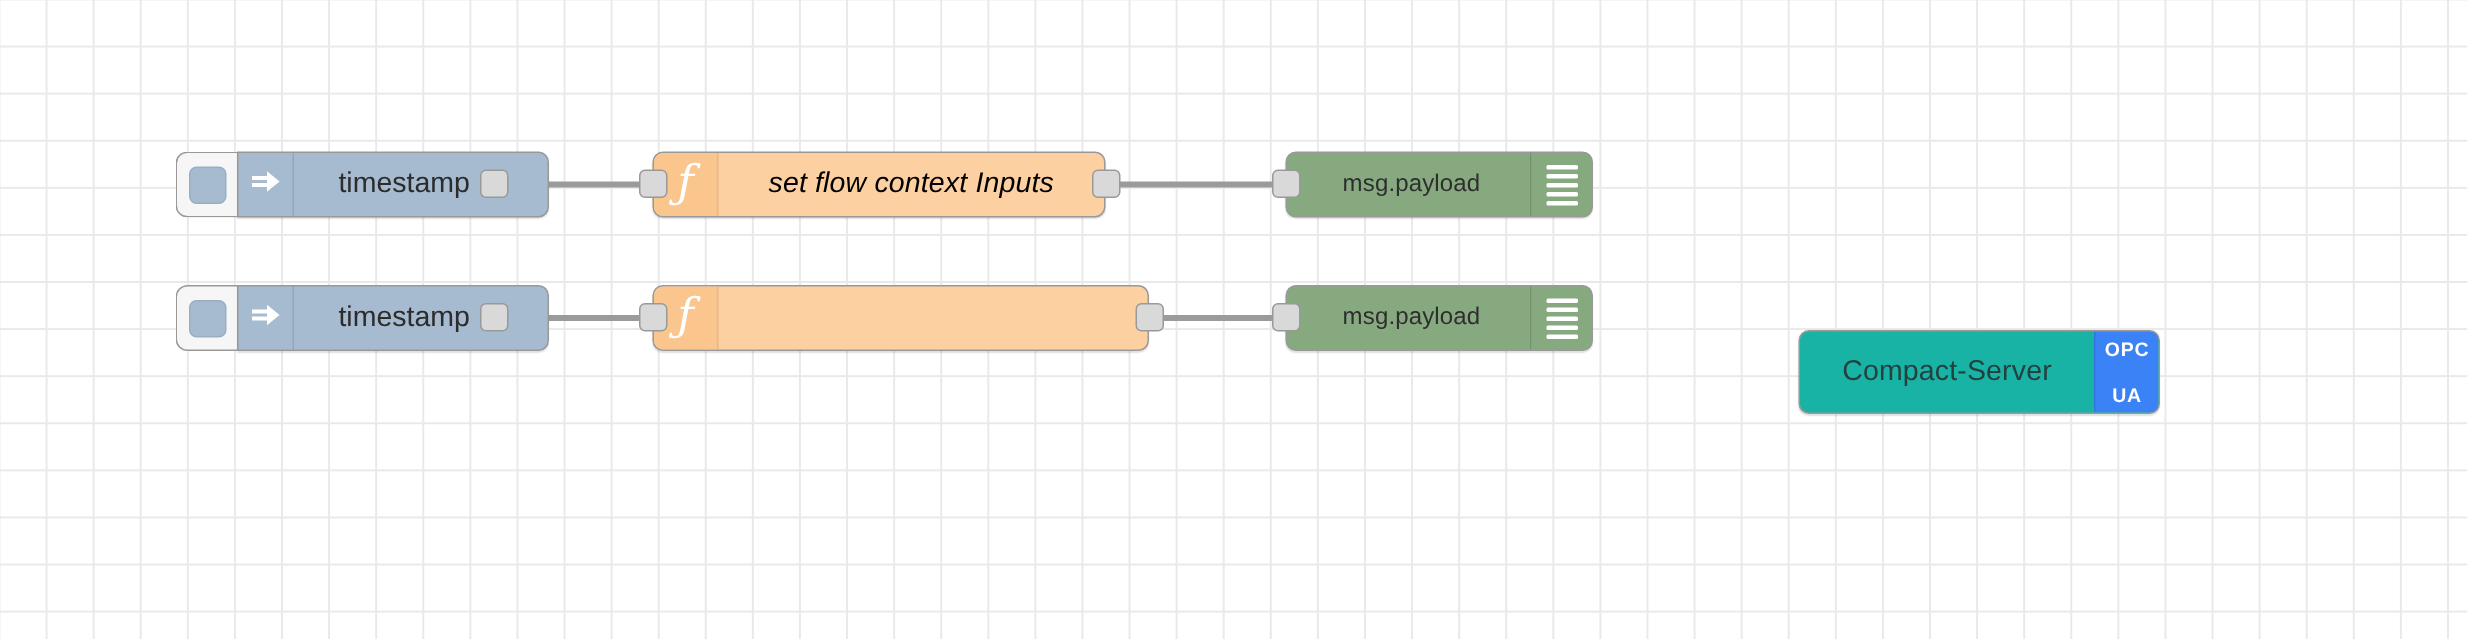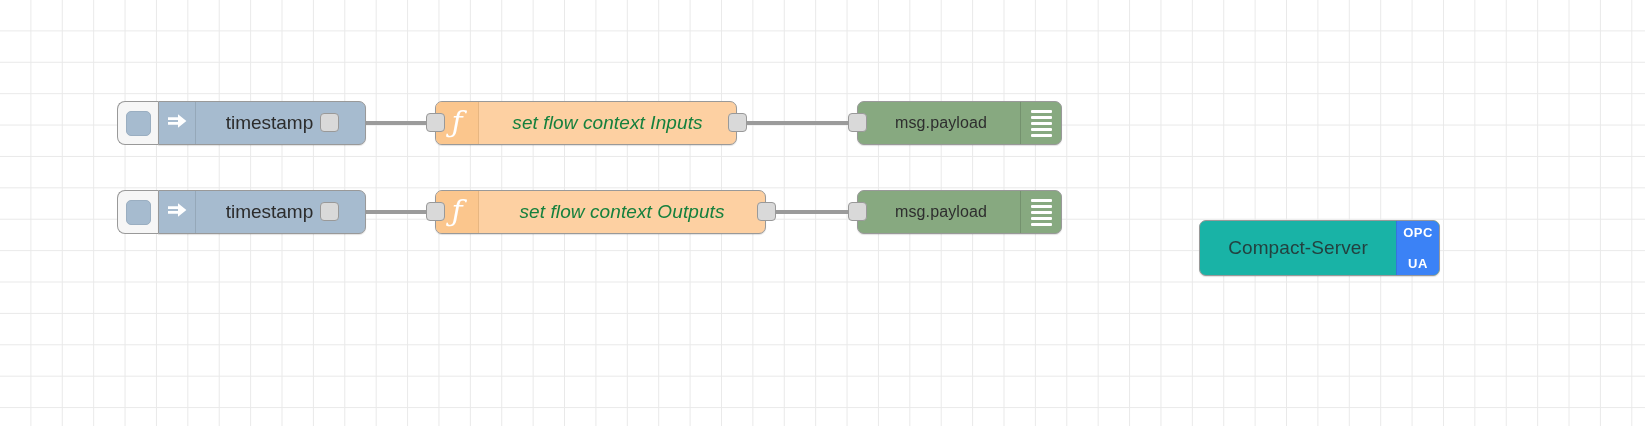--- a/index.html
+++ b/index.html
@@ -147,21 +147,21 @@
     transform: translateY(-1px);
   }
   .function-text {
     flex: 1;
     display: flex;
     align-items: center;
     justify-content: center;
     padding: 0 16px;
     font-style: italic;
     font-size: 19px;
-    color: #15803d;
+    color: #000000;
   }
 
   
   .debug-node {
     height: 44px;
     background: #87a980;
     overflow: visible;
   }
   .debug-text {
     flex: 1;
@@ -324,21 +324,20 @@
         <span class="repeat-glyph">↻</span>
       </div>
     </div>
   </div>
   <div class="port" style="left:320px; top:202px;"></div>
 
   <div class="node function-node" style="left:435px; top:190px; width:331px;">
     <div class="function-icon-cell">
       <span class="fn-glyph">ƒ</span>
     </div>
-    <div class="function-text node-label">set flow context Outputs</div>
   </div>
   <div class="port" style="left:426px; top:202px;"></div>
   <div class="port" style="left:757px; top:202px;"></div>
 
   <div class="node debug-node" style="left:857px; top:190px; width:205px;">
     <div class="debug-toggle"></div>
     <div class="debug-text node-label">msg.payload</div>
     <div class="debug-icon-cell">
       <div class="debug-icon-bars">
         <span></span>

